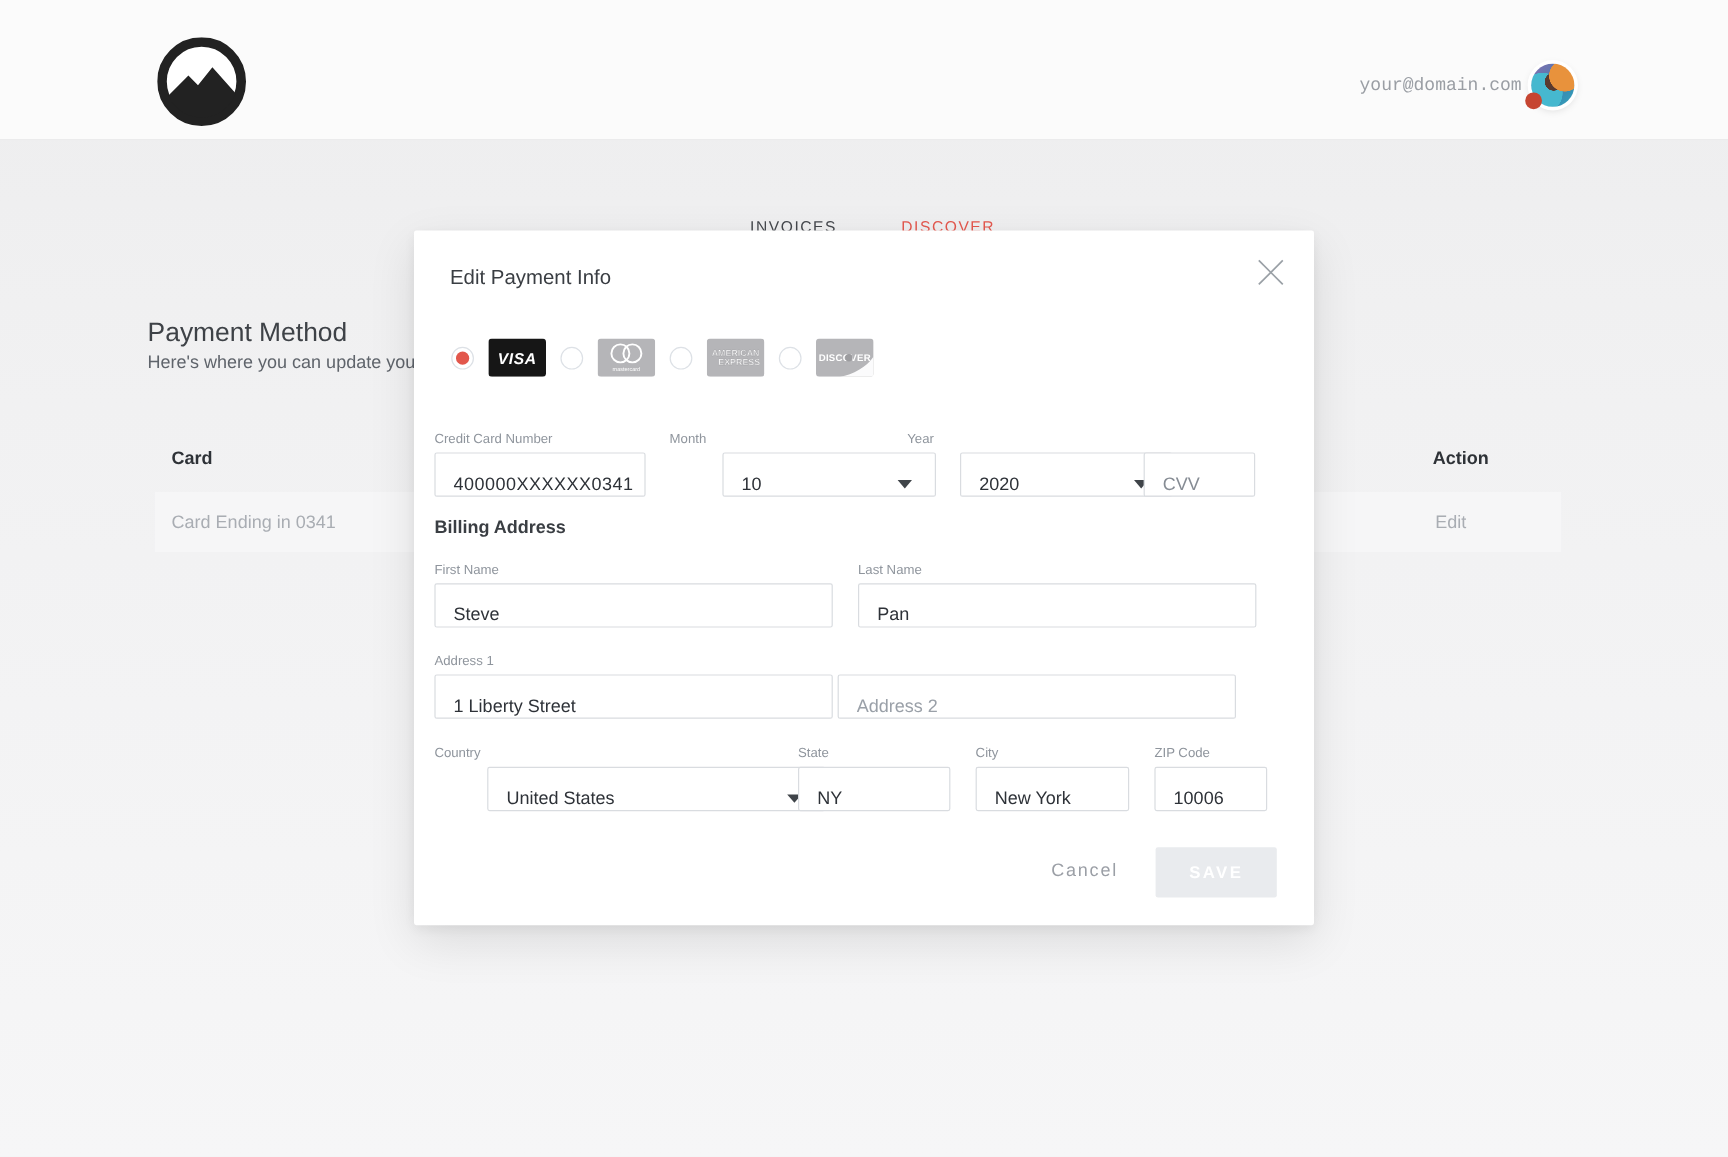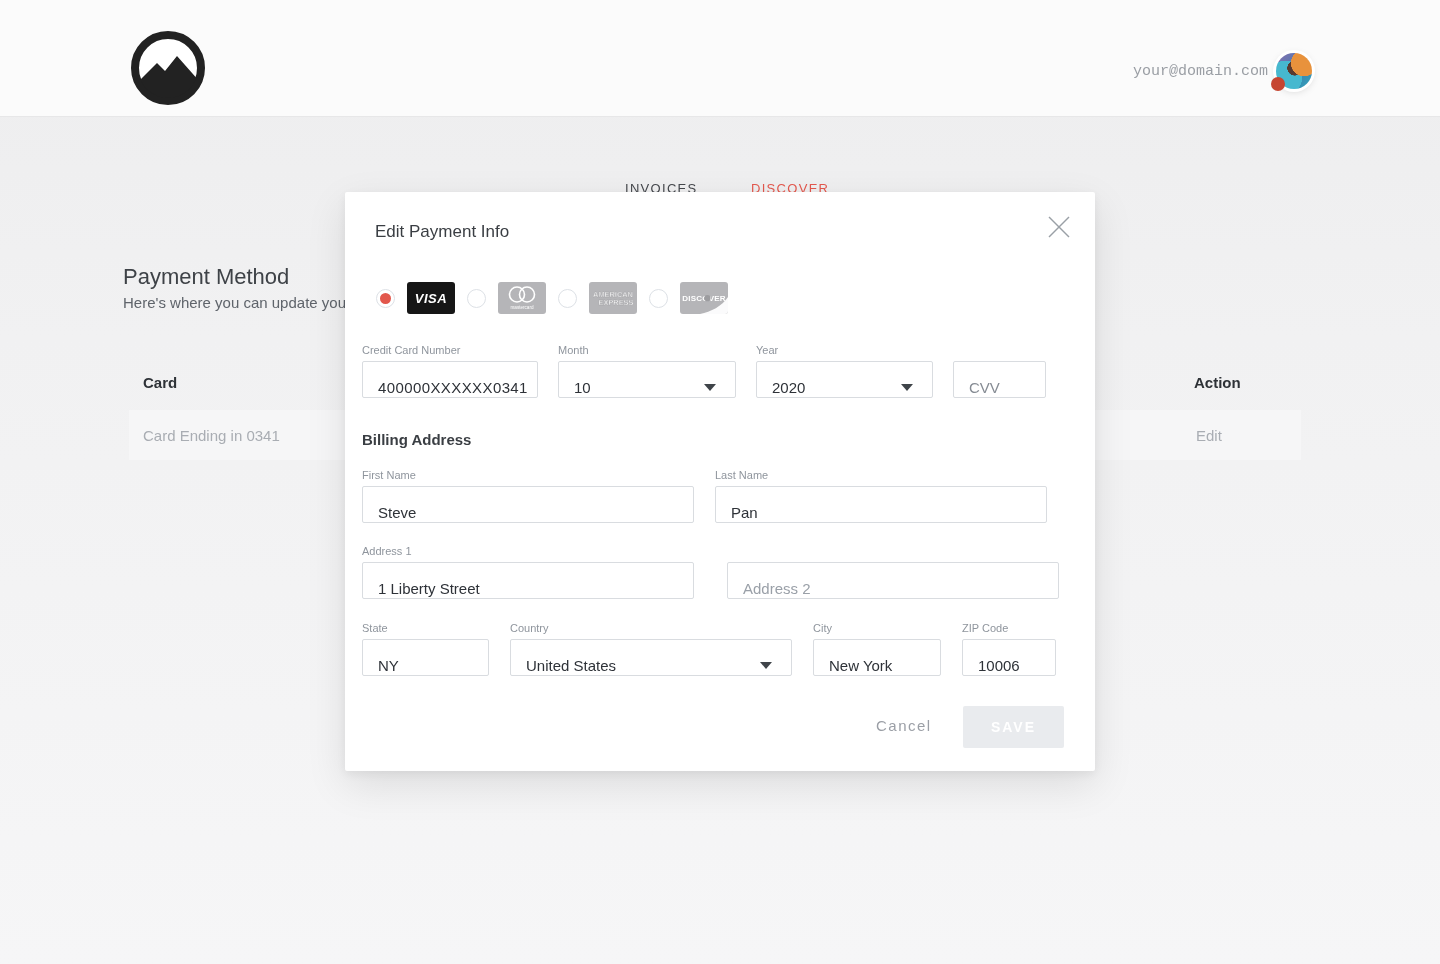--- a/index.html
+++ b/index.html
@@ -64,21 +64,21 @@
   .field label { display:block; height:17px; font-size:11px; color:#8f959d; }
   .field input, .select {
       height:37px; width:100%; border:1px solid #d9dce0; border-radius:2px; background:#fff;
       font-family:"Liberation Sans",sans-serif; font-size:15px; color:#2e3238;
       padding:16px 0 0 15px; outline:none; }
   .field input { overflow:hidden; white-space:nowrap; }
   .cc-input { font-size:16px; letter-spacing:.4px; padding-right:2px; }
   .field input::placeholder { color:#868c94; opacity:1; }
   .ph-light input::placeholder { color:#9aa0a8; }
   .select { display:flex; align-items:center; justify-content:space-between;
-            padding-right:19px; cursor:pointer; }
+            padding-right:19px; cursor:pointer;margin-left:44px; }
   .caret { width:0; height:0; border-left:6px solid transparent; border-right:6px solid transparent;
            border-top:7px solid #3f4449; }
 
   .section-heading { position:absolute; left:17px; top:239px; font-size:15px; color:#3a3e43; }
 
   .cancel-btn { position:absolute; left:531px; top:525px; font-size:15px; letter-spacing:1.5px;
                 color:#9b9fa6; background:none; border:none; cursor:pointer;
                 font-family:"Liberation Sans",sans-serif; }
   .save-btn { position:absolute; left:618px; top:514px; width:101px; height:42px;
               background:#e9ebee; border:none; border-radius:2px; color:#ffffff; font-size:14px;
@@ -160,21 +160,21 @@
 
       <span class="radio"></span>
       <svg class="brand-logo" viewBox="0 0 48 32">
         <rect x="0" y="0" width="48" height="32" rx="3" fill="#b5b5b8"></rect>
         <path d="M20 32 C31 30 42 24 48 15 L48 29 Q48 32 45 32 Z" fill="#ffffff" opacity="0.95"></path>
         <text x="24" y="19" text-anchor="middle" font-family="Liberation Sans, sans-serif" font-size="8" font-weight="bold" fill="#ffffff" letter-spacing="0.2">DISCOVER</text>
         <circle cx="27.4" cy="16.2" r="3.1" fill="#9c9c9f"></circle>
       </svg>
     </div>
 
-    <div class="frow" style="top:152px;">
+    <div class="frow" style="top:168px;">
       <div class="field" style="width:176px;">
         <label>Credit Card Number</label>
         <input class="cc-input" value="400000XXXXXX0341" style="">
       </div>
       <div class="field" style="width:178px;">
         <label>Month</label>
         <div class="select">
           <span>10</span>
           <i class="caret"></i>
         </div>
@@ -198,43 +198,43 @@
       <div class="field" style="width:332px;">
         <label>First Name</label>
         <input value="Steve" style="">
       </div>
       <div class="field" style="width:332px;">
         <label>Last Name</label>
         <input value="Pan" style="">
       </div>
     </div>
 
-    <div class="frow" style="top:353px; gap:33px;">
+    <div class="frow" style="top:353px; gap:4px;">
       <div class="field" style="width:332px;">
         <label>Address 1</label>
         <input value="1 Liberty Street" style="">
       </div>
       <div class="field ph-light" style="width:332px;">
         <label></label>
         <input placeholder="Address 2" style="">
       </div>
     </div>
 
     <div class="frow frow4" style="top:430px;">
-      <div class="field" style="width:127px;">
-        <label>State</label>
-        <input value="NY" style="">
-      </div>
       <div class="field" style="width:282px;">
         <label>Country</label>
         <div class="select">
           <span>United States</span>
           <i class="caret"></i>
         </div>
       </div>
+      <div class="field" style="width:127px;">
+        <label>State</label>
+        <input value="NY" style="">
+      </div>
       <div class="field" style="width:128px;">
         <label>City</label>
         <input value="New York" style="">
       </div>
       <div class="field" style="width:94px;">
         <label>ZIP Code</label>
         <input value="10006" style="">
       </div>
     </div>
 

